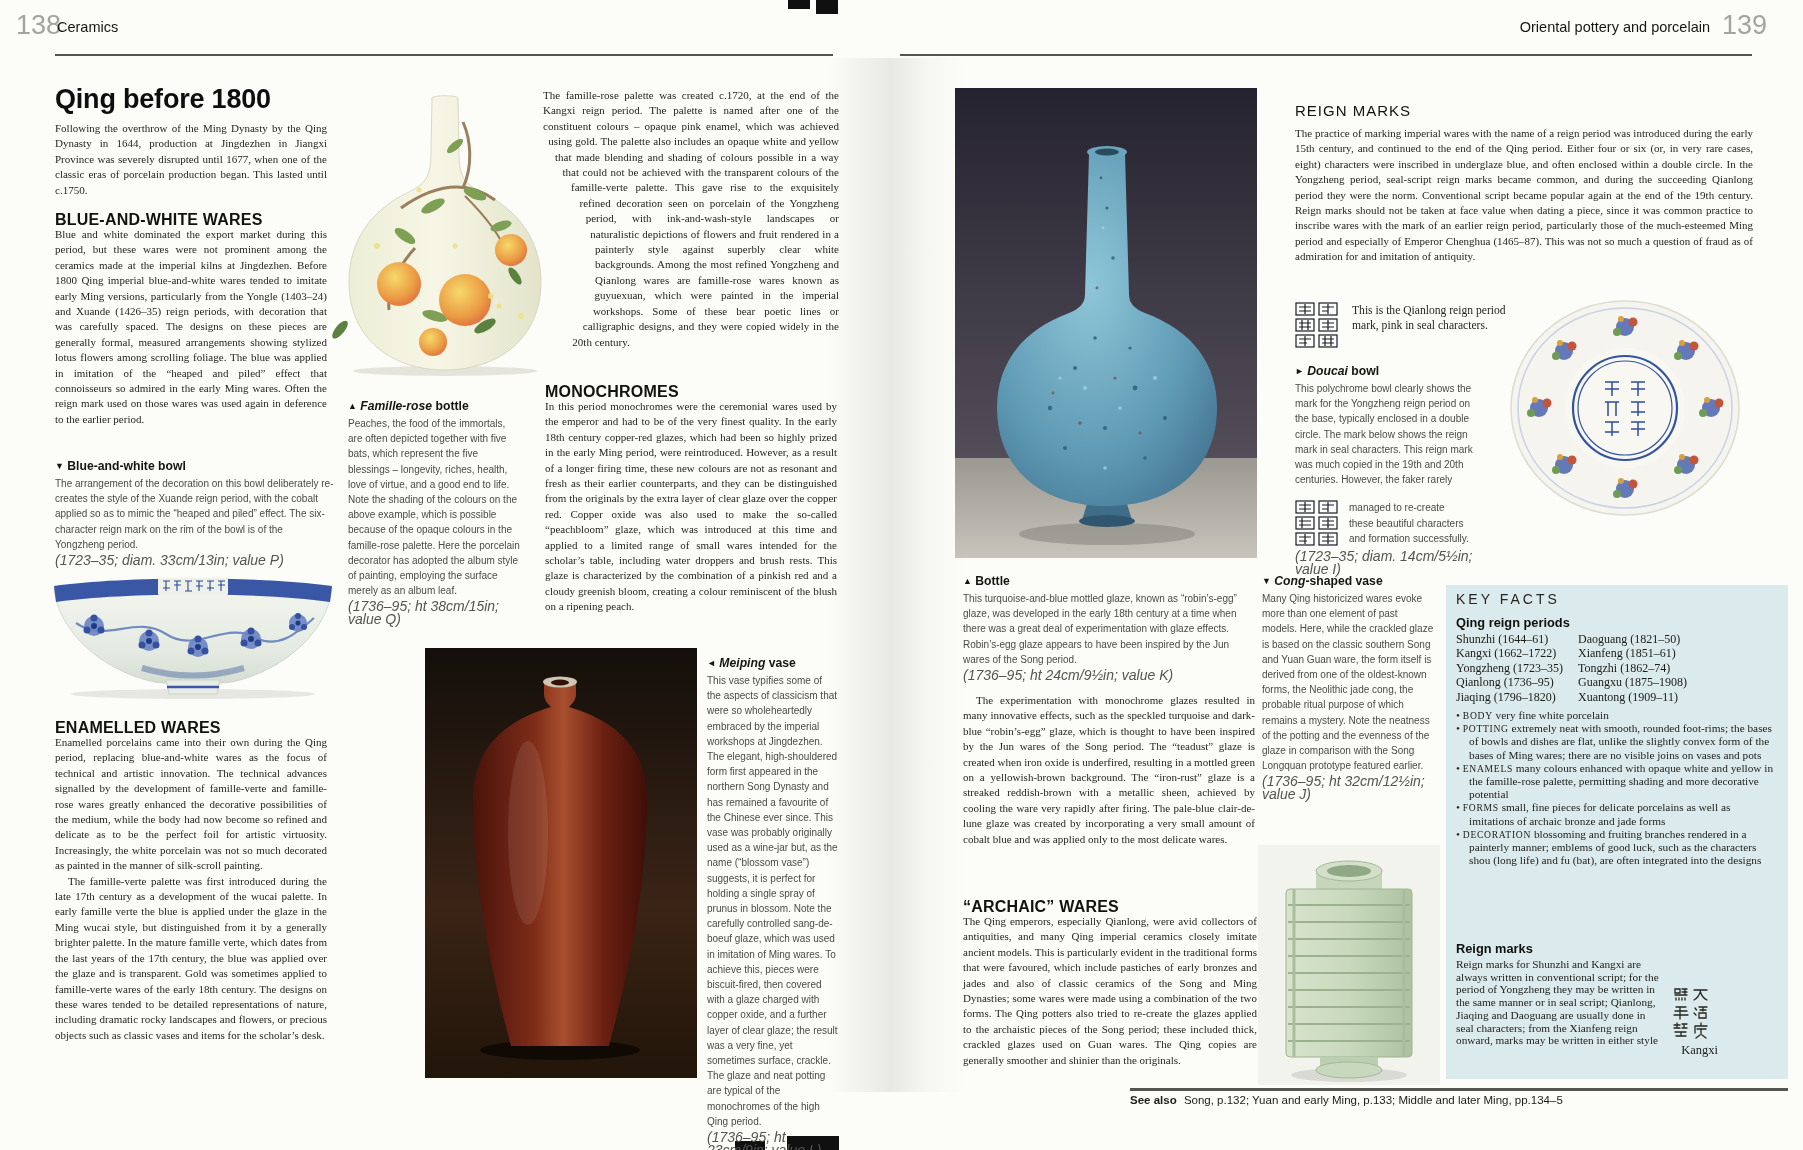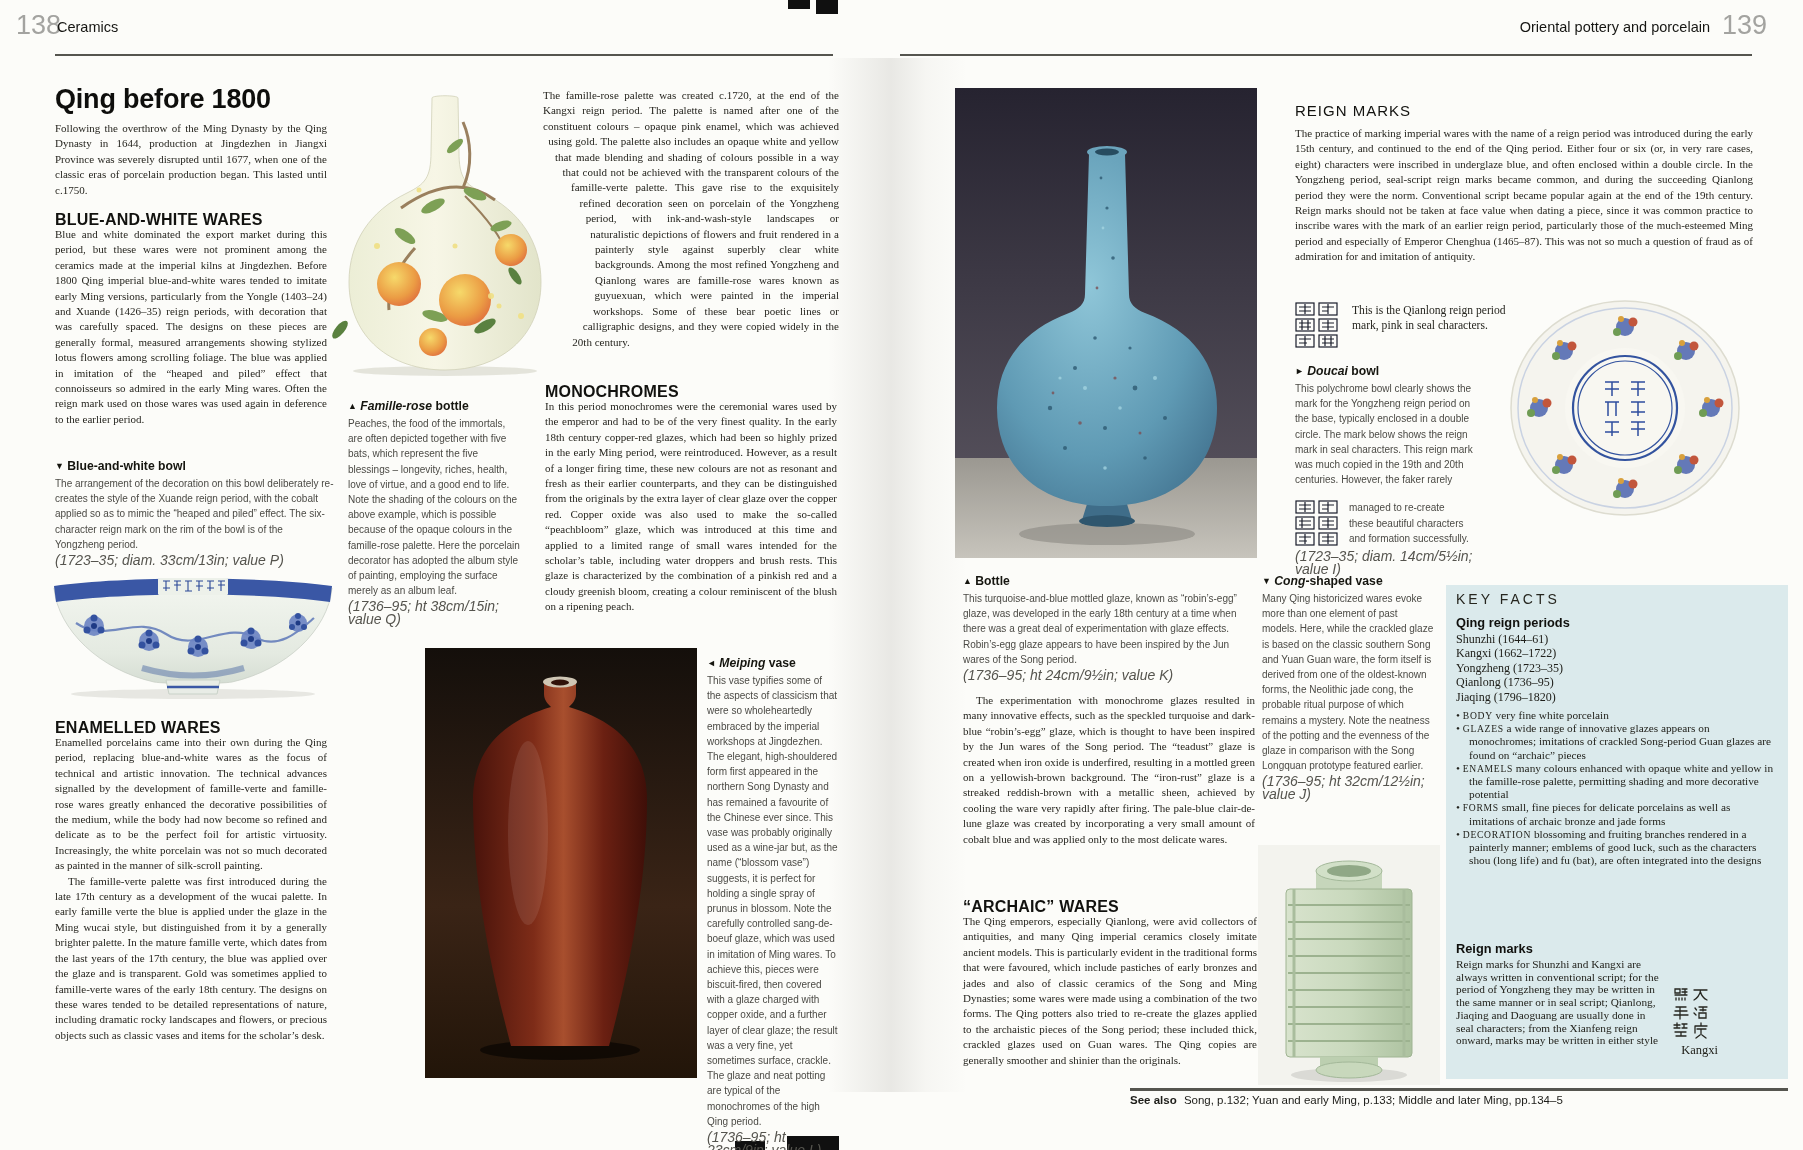--- a/index.html
+++ b/index.html
@@ -435,23 +435,30 @@
   <div class="abs kf" style="left:1446px;top:585px;width:342px;height:494px">
     <div class="kf-title" style="position:absolute;left:10px;top:6px">KEY FACTS</div>
     <div class="kf-sub" style="position:absolute;left:10px;top:30px">Qing reign periods</div>
     <div style="position:absolute;left:10px;top:47px;width:126px">
       <div class="kf-period">Shunzhi (1644–61)</div>
       <div class="kf-period">Kangxi (1662–1722)</div>
       <div class="kf-period">Yongzheng (1723–35)</div>
       <div class="kf-period">Qianlong (1736–95)</div>
       <div class="kf-period">Jiaqing (1796–1820)</div>
     </div>
+    <div style="position:absolute;left:132px;top:47px;width:150px">
+      <div class="kf-period">Daoguang (1821–50)</div>
+      <div class="kf-period">Xianfeng (1851–61)</div>
+      <div class="kf-period">Tongzhi (1862–74)</div>
+      <div class="kf-period">Guangxu (1875–1908)</div>
+      <div class="kf-period">Xuantong (1909–11)</div>
+    </div>
     <div style="position:absolute;left:10px;top:124px;width:322px">
       <p class="kf-li"><span class="kf-label">BODY</span><span> very fine white porcelain</span></p>
-      <p class="kf-li"><span class="kf-label">GLAZES</span><span> a wide range of innovative glazes appears on monochromes; imitations of crackled Song-period Guan glazes are found on “archaic” pieces</span></p>
+      <p class="kf-li"><span class="kf-label">POTTING</span><span> extremely neat with smooth, rounded foot-rims; the bases of bowls and dishes are flat, unlike the slightly convex form of the bases of Ming wares; there are no visible joins on vases and pots</span></p>
       <p class="kf-li"><span class="kf-label">ENAMELS</span><span> many colours enhanced with opaque white and yellow in the famille-rose palette, permitting shading and more decorative potential</span></p>
       <p class="kf-li"><span class="kf-label">FORMS</span><span> small, fine pieces for delicate porcelains as well as imitations of archaic bronze and jade forms</span></p>
       <p class="kf-li"><span class="kf-label">DECORATION</span><span> blossoming and fruiting branches rendered in a painterly manner; emblems of good luck, such as the characters shou (long life) and fu (bat), are often integrated into the designs</span></p>
     </div>
     <div class="kf-sub" style="position:absolute;left:10px;top:356px">Reign marks</div>
     <div class="kf-body" style="position:absolute;left:10px;top:373px;width:207px">Reign marks for Shunzhi and Kangxi are always written in conventional script; for the period of Yongzheng they may be written in the same manner or in seal script; Qianlong, Jiaqing and Daoguang are usually done in seal characters; from the Xianfeng reign onward, marks may be written in either style</div>
     <svg style="position:absolute;left:224px;top:400px" width="40" height="56" viewBox="0 0 40 56">
       <g stroke="#26261f" stroke-width="1.3" fill="none" stroke-linecap="round">
         <path d="M24,5 h13 M30.5,5 C30.5,10 26,14 24,15 M30.5,7 C31.5,11 35,14 37,15"></path>
         <path d="M25,23 l1.5,2 M24,28 l2,2 M29,22 h8 M30,25 h6 M33,22 v4 M29,28 h7 v5 h-7 z"></path>

